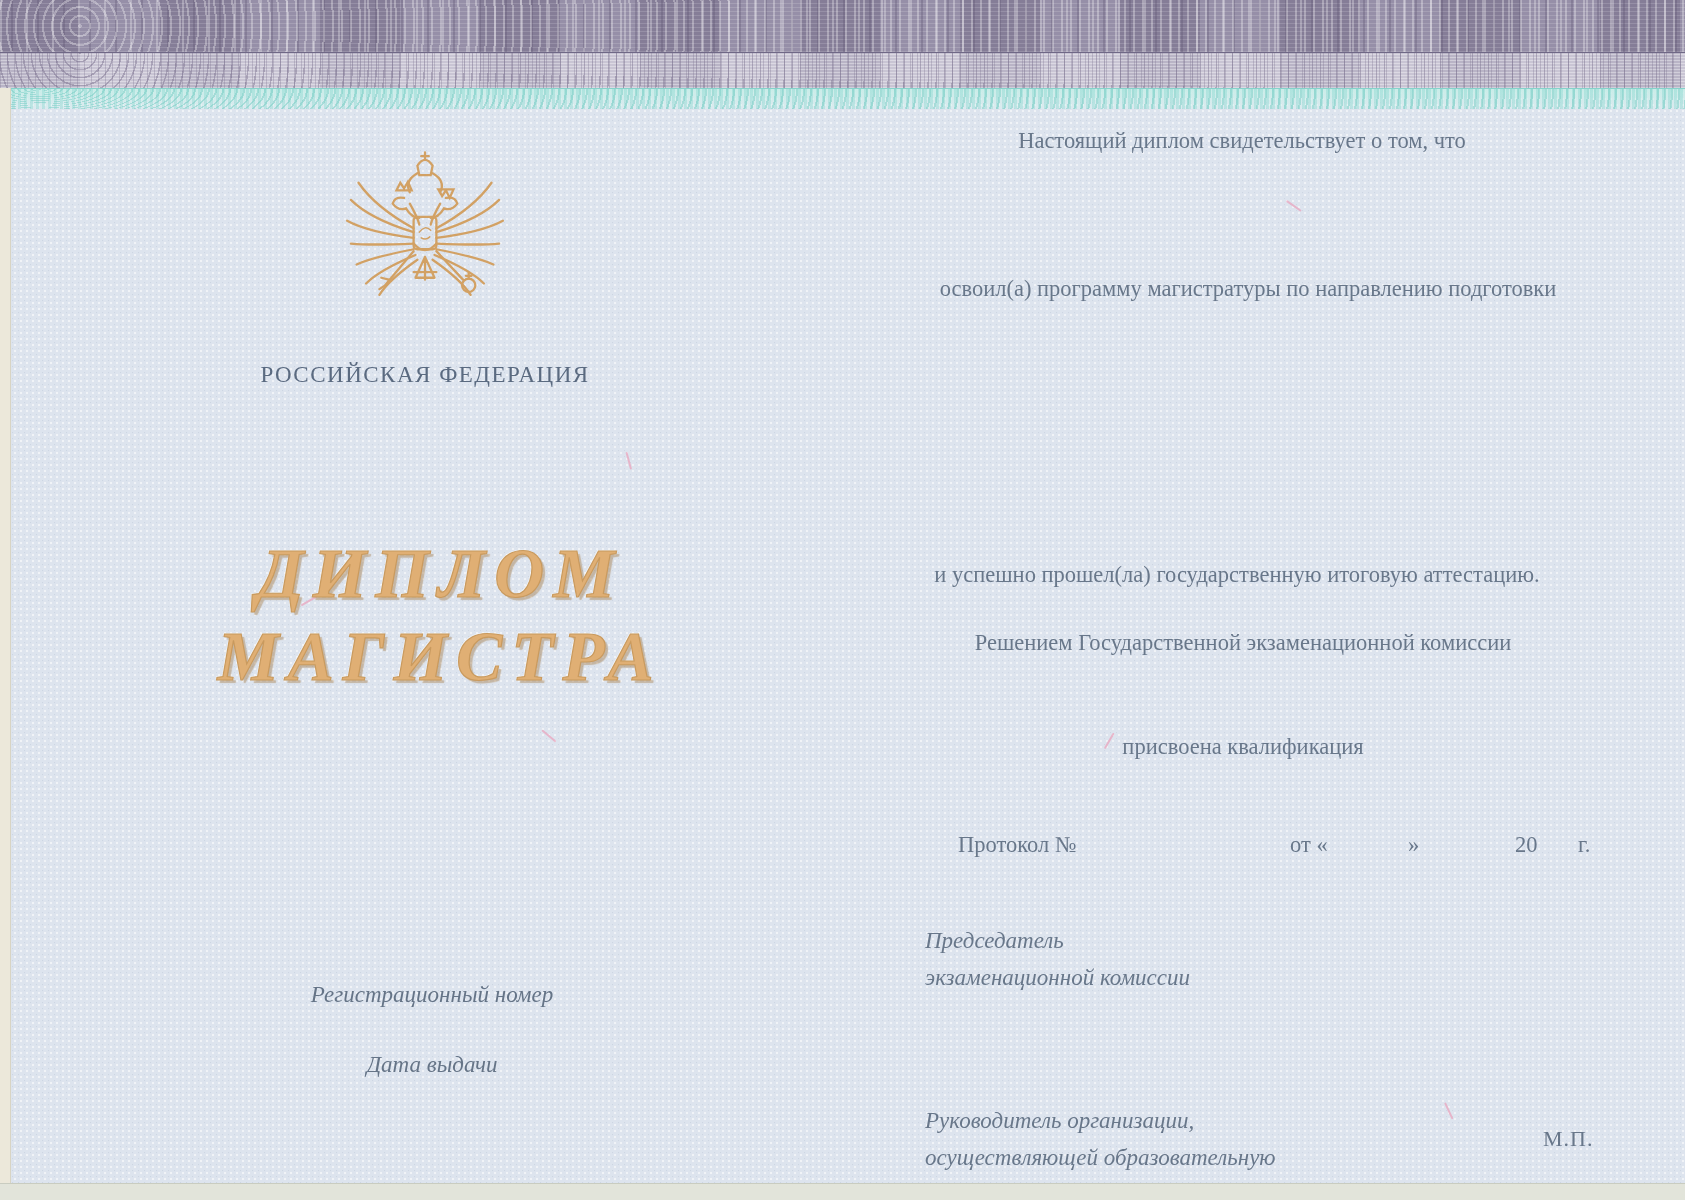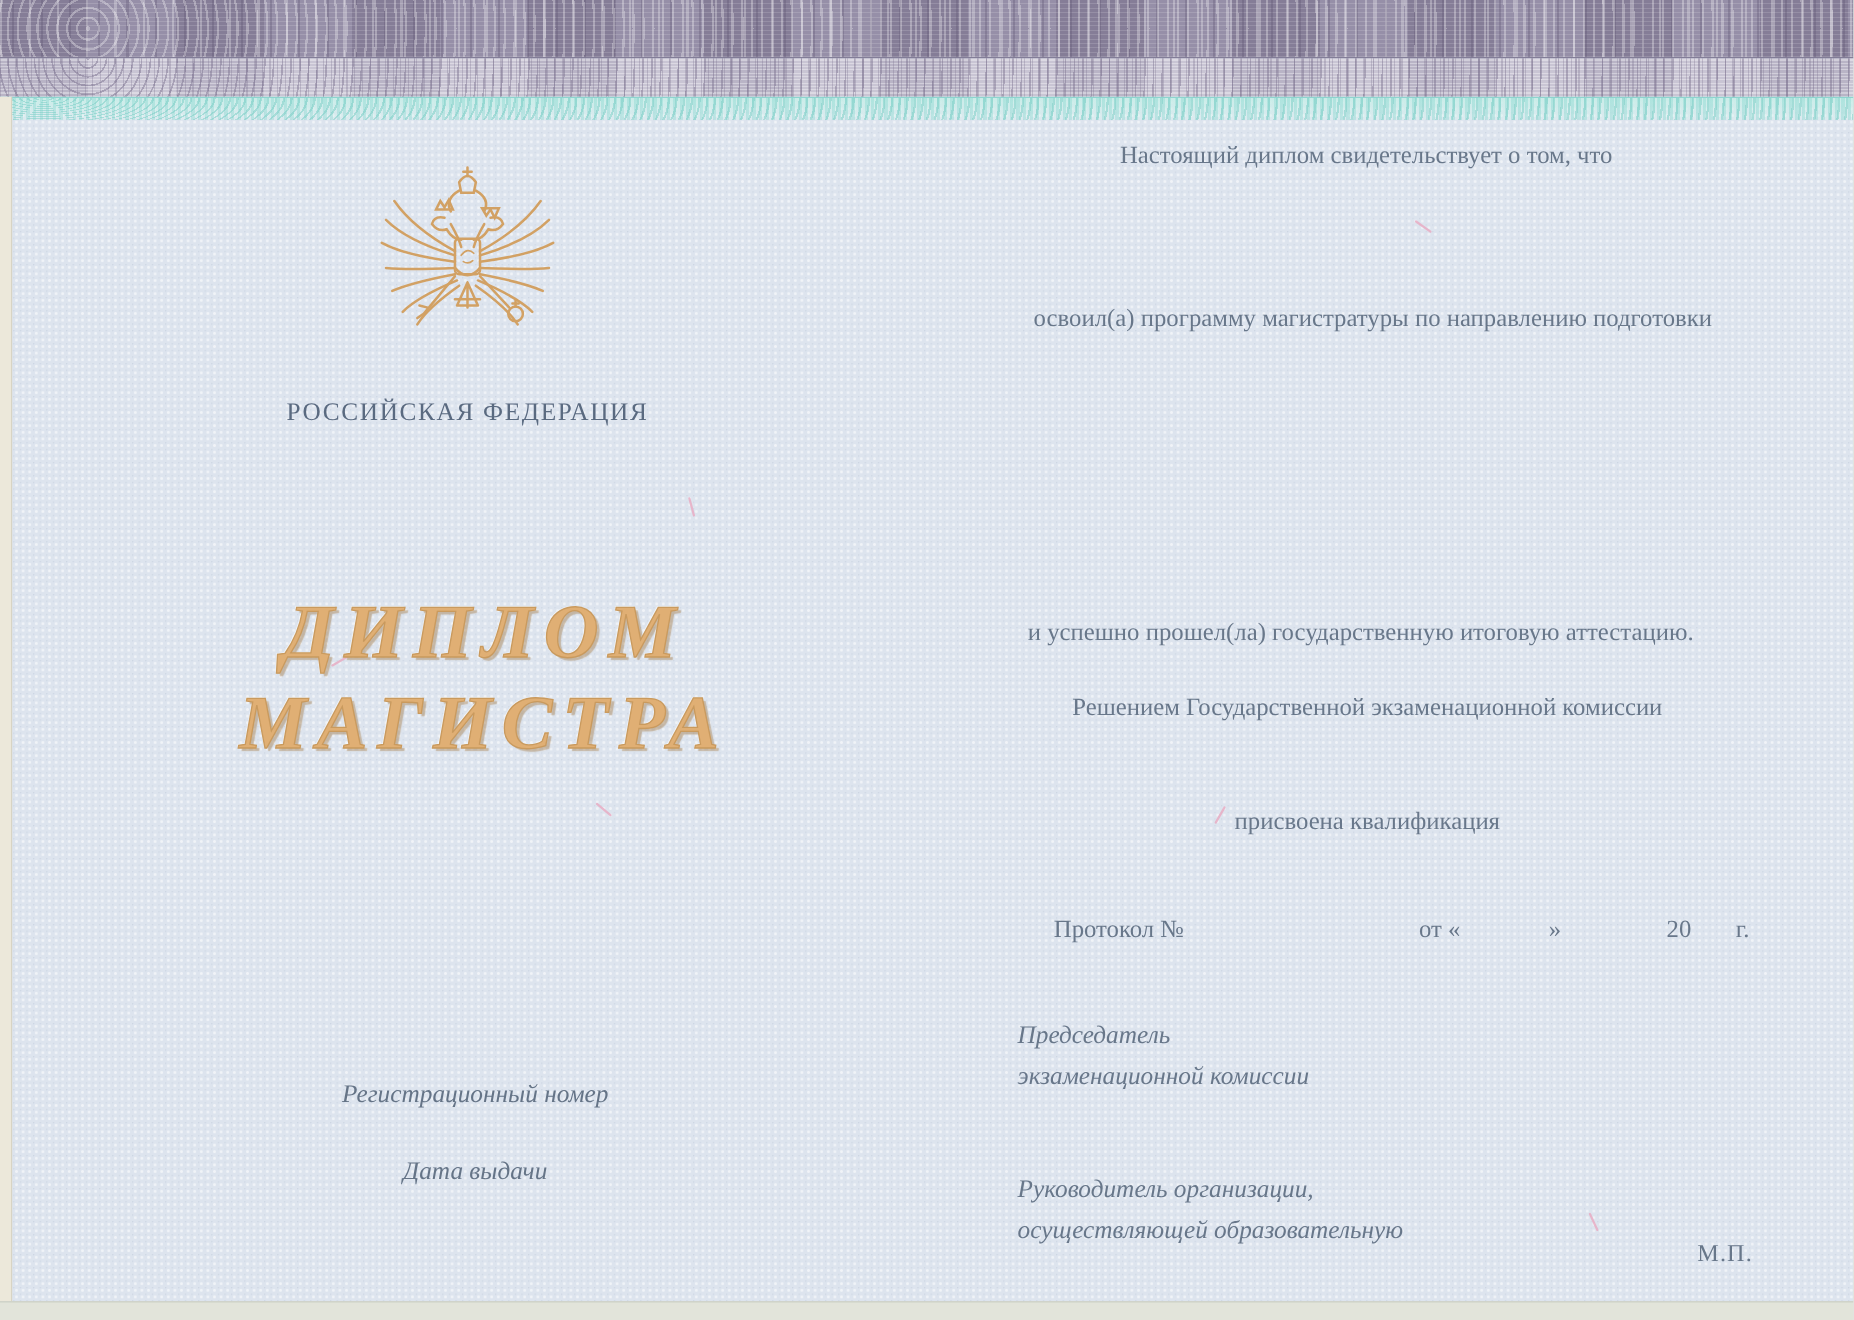--- a/index.html
+++ b/index.html
@@ -141,20 +141,20 @@
   <div class="t rtext" style="left:1290px;top:832px;">от «</div>
   <div class="t rtext" style="left:1408px;top:832px;">»</div>
   <div class="t rtext" style="left:1515px;top:832px;">20</div>
   <div class="t rtext" style="left:1578px;top:832px;">г.</div>
 
   <div class="t sig" style="left:925px;top:922px;">
     <div>Председатель</div>
     <div>экзаменационной комиссии</div>
   </div>
 
-  <div class="t sig" style="left:925px;top:1062px;">
+  <div class="t sig" style="left:925px;top:1102px;">
     <div>Руководитель организации,</div>
     <div>осуществляющей образовательную</div>
   </div>
 
   <div class="t seal" style="left:1543px;top:1126px;">М.П.</div>
 
 </div>
 
 </body></html>

